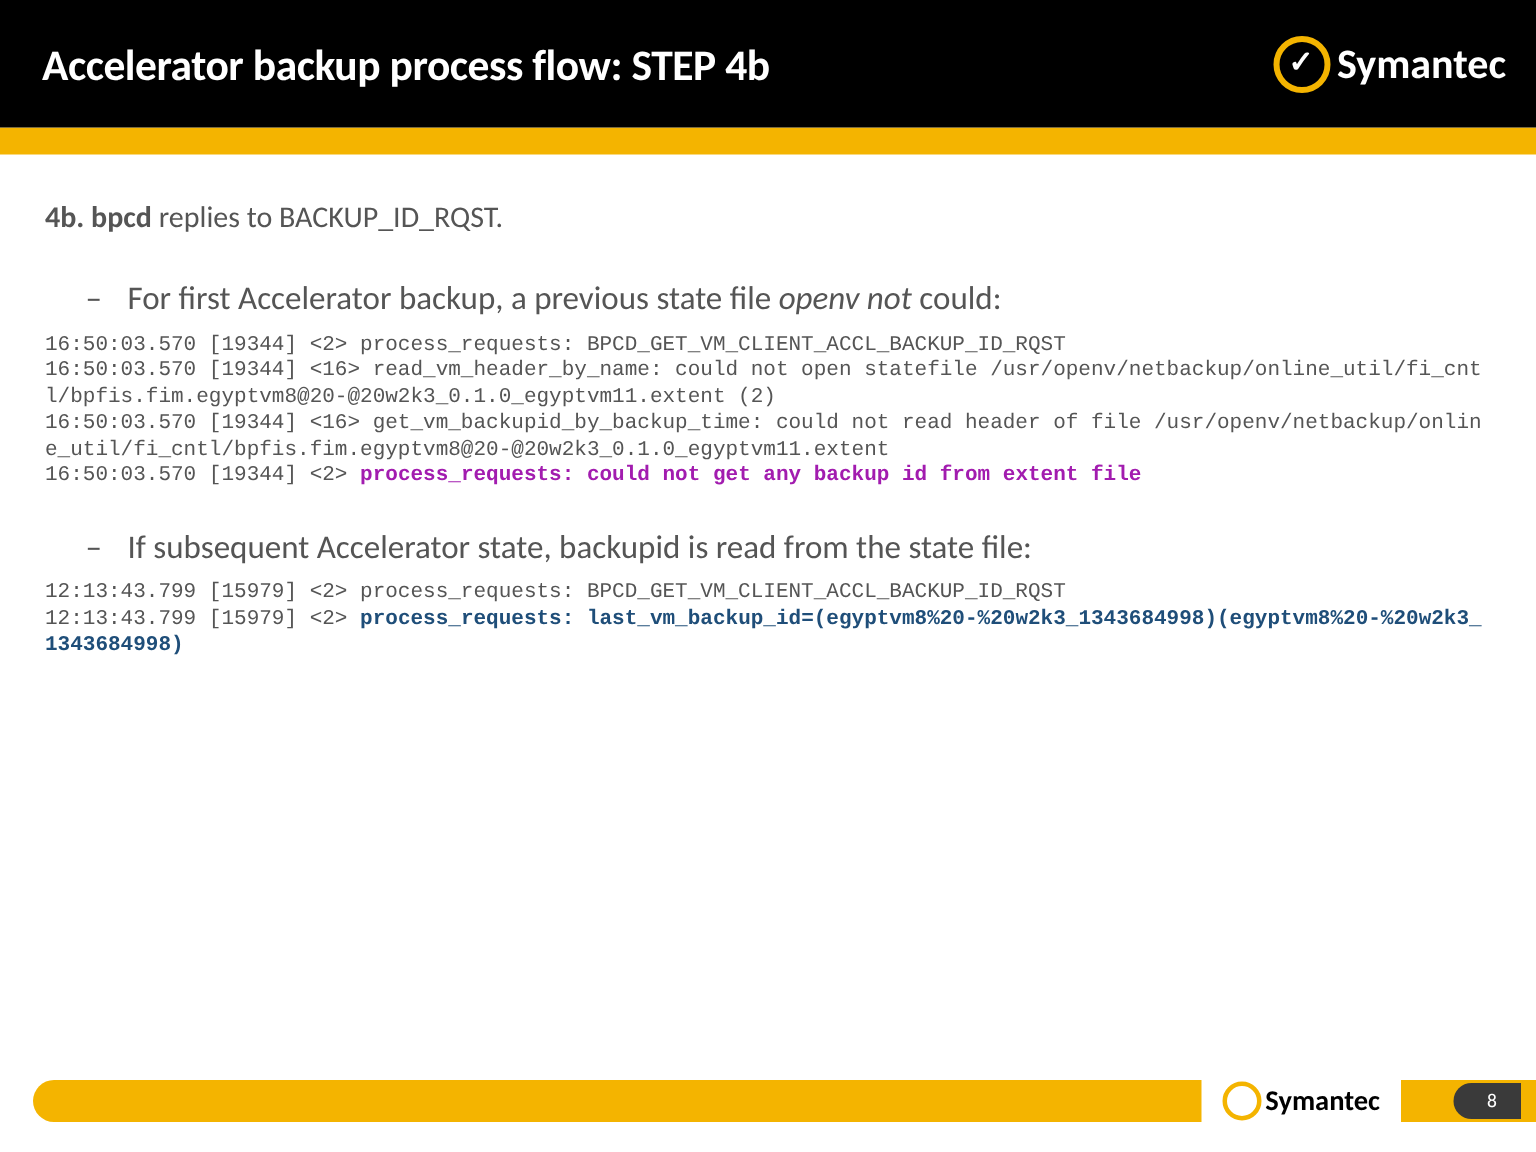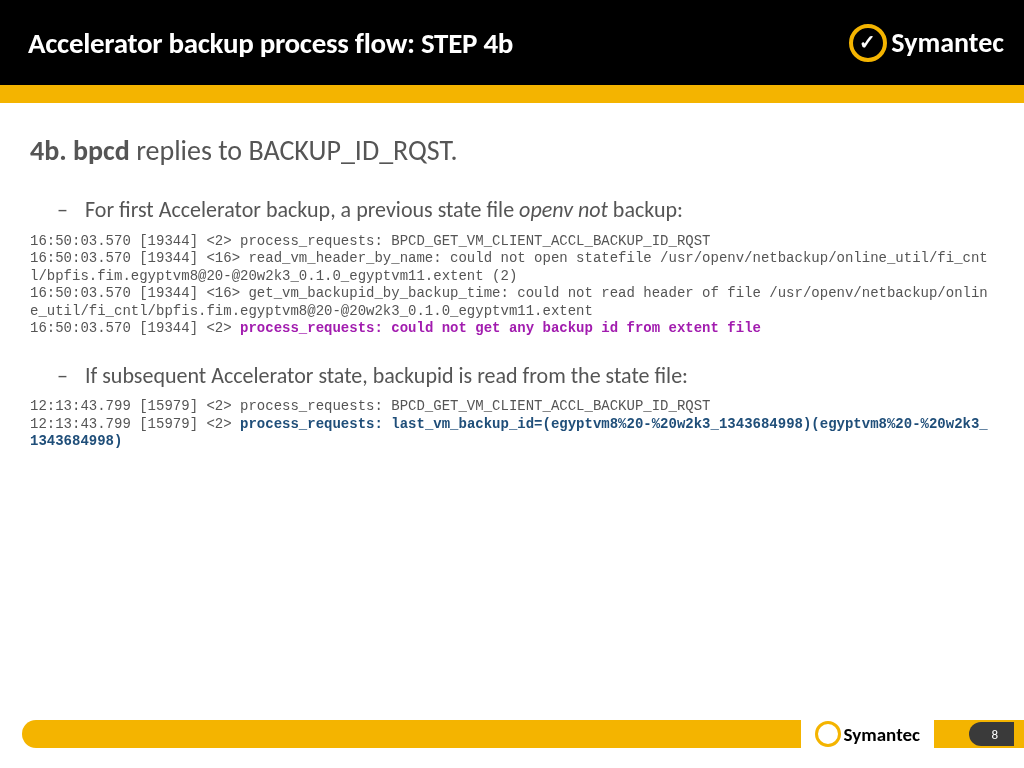--- a/index.html
+++ b/index.html
@@ -60,21 +60,21 @@
   .header-bar {
     width: 100%;
     height: 18px;
     background: #f4b400;
   }
   
   .content {
     padding: 30px 30px 0 30px;
   }
   .main-heading {
-    font-size: 28px;
+    font-size: 20px;
     color: #555555;
     margin-bottom: 28px;
   }
   .main-heading .bold { font-weight: bold; }
   .bullet-item {
     margin-left: 55px;
     margin-bottom: 8px;
     position: relative;
     font-size: 22px;
     color: #555555;
@@ -165,21 +165,21 @@
   </div>
 </div>
 <div class="header-bar"></div>
 
 <div class="content">
   <div class="main-heading">
     <span class="bold">4b. bpcd</span><span> replies to BACKUP_ID_RQST.</span>
   </div>
 
   <div class="bullet-item">
-    <span>For first Accelerator backup, a previous state file </span><span class="italic">openv not</span><span> backup:</span>
+    <span>For first Accelerator backup, a previous state file </span><span class="italic">openv not</span><span> could:</span>
   </div>
 
   <div class="log-block"><span>16:50:03.570 [19344] &lt;2&gt; process_requests: BPCD_GET_VM_CLIENT_ACCL_BACKUP_ID_RQST
 16:50:03.570 [19344] &lt;16&gt; read_vm_header_by_name: could not open statefile /usr/openv/netbackup/online_util/fi_cntl/bpfis.fim.egyptvm8@20-@20w2k3_0.1.0_egyptvm11.extent (2)
 16:50:03.570 [19344] &lt;16&gt; get_vm_backupid_by_backup_time: could not read header of file /usr/openv/netbackup/online_util/fi_cntl/bpfis.fim.egyptvm8@20-@20w2k3_0.1.0_egyptvm11.extent
 16:50:03.570 [19344] &lt;2&gt; </span><span class="red">process_requests: could not get any backup id from extent file</span></div>
 
   <div class="bullet-item">
     <span>If subsequent Accelerator state, backupid is read from the state file:</span>
   </div>

